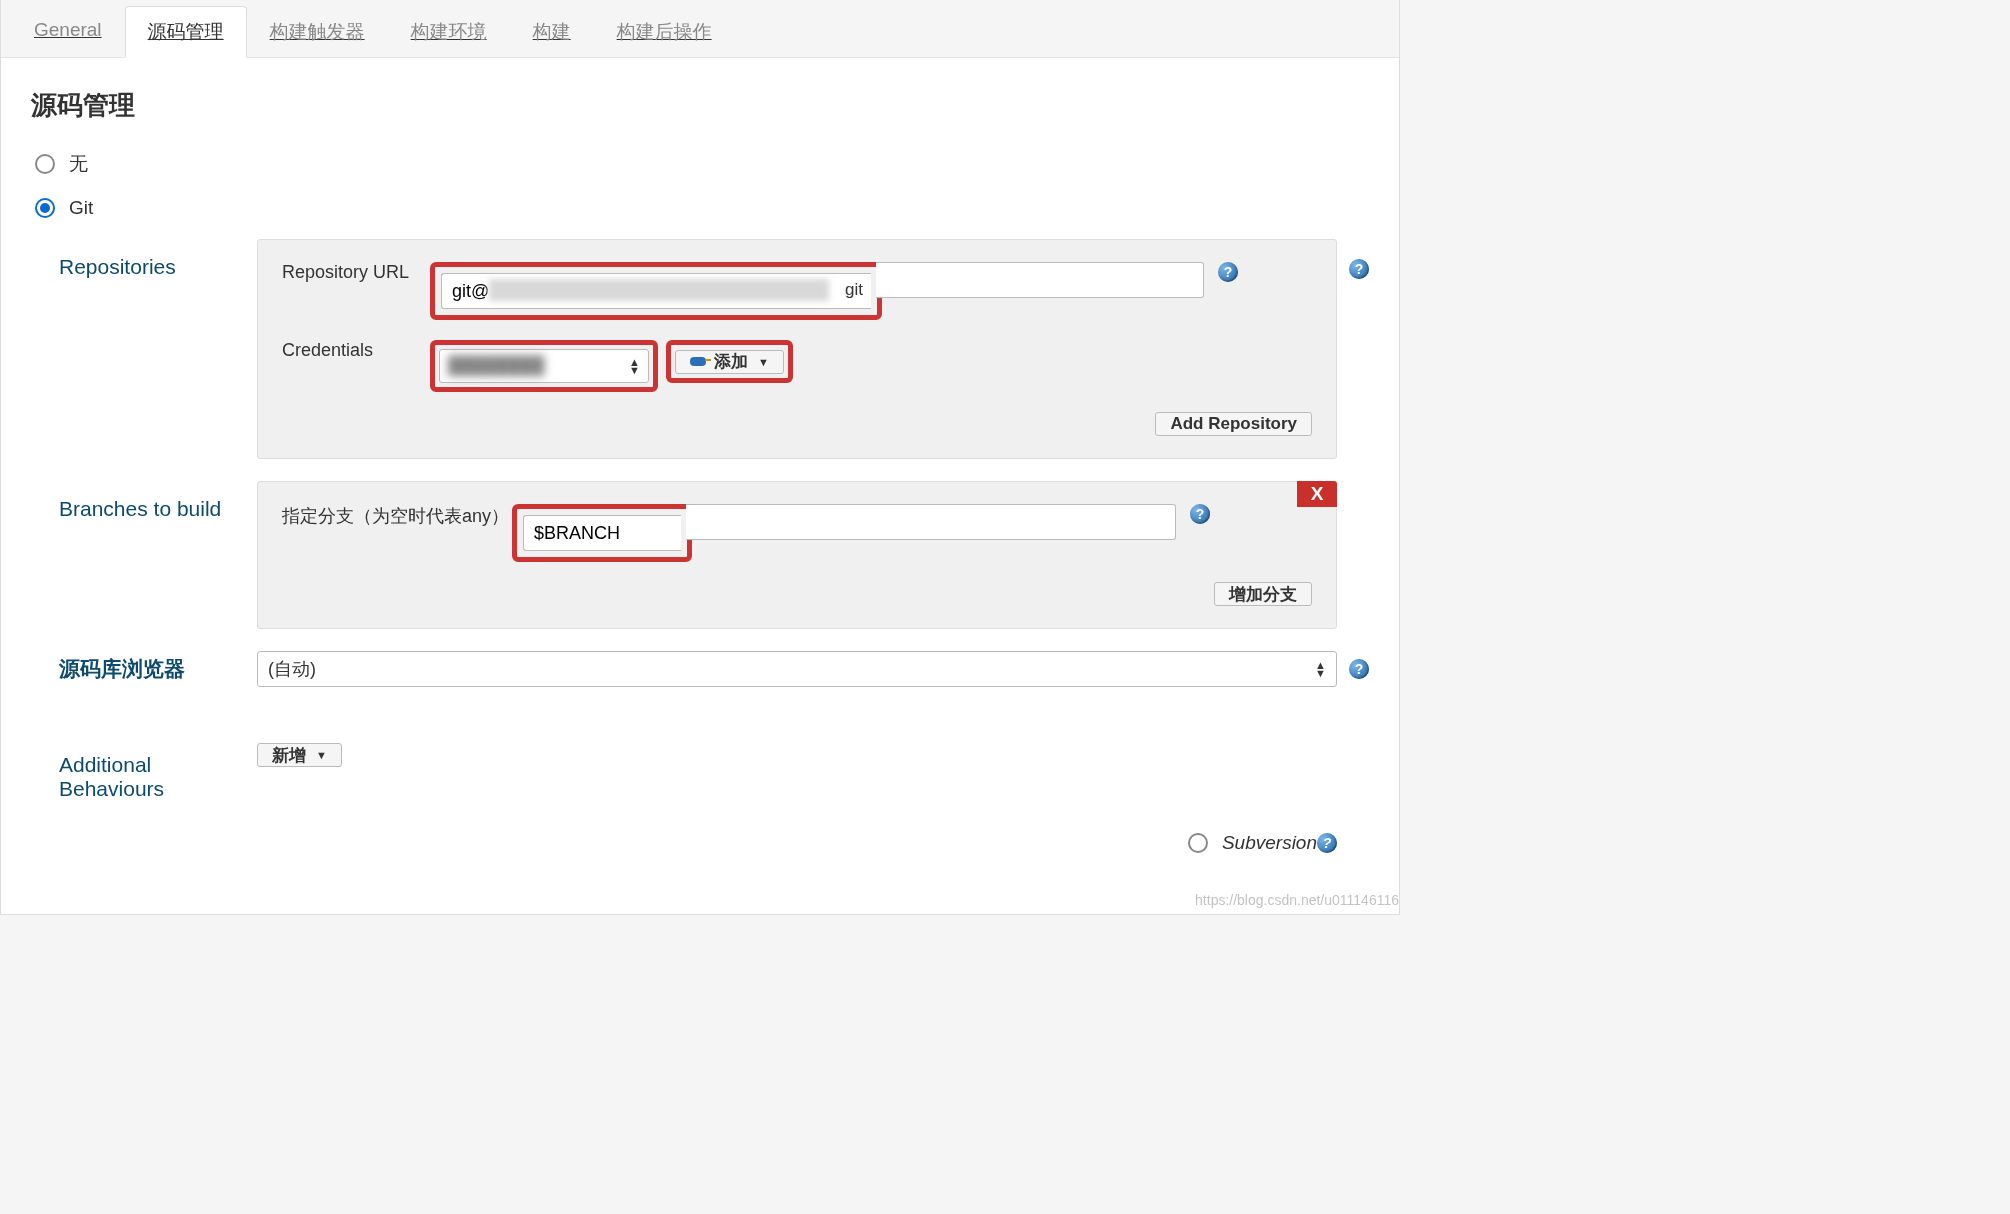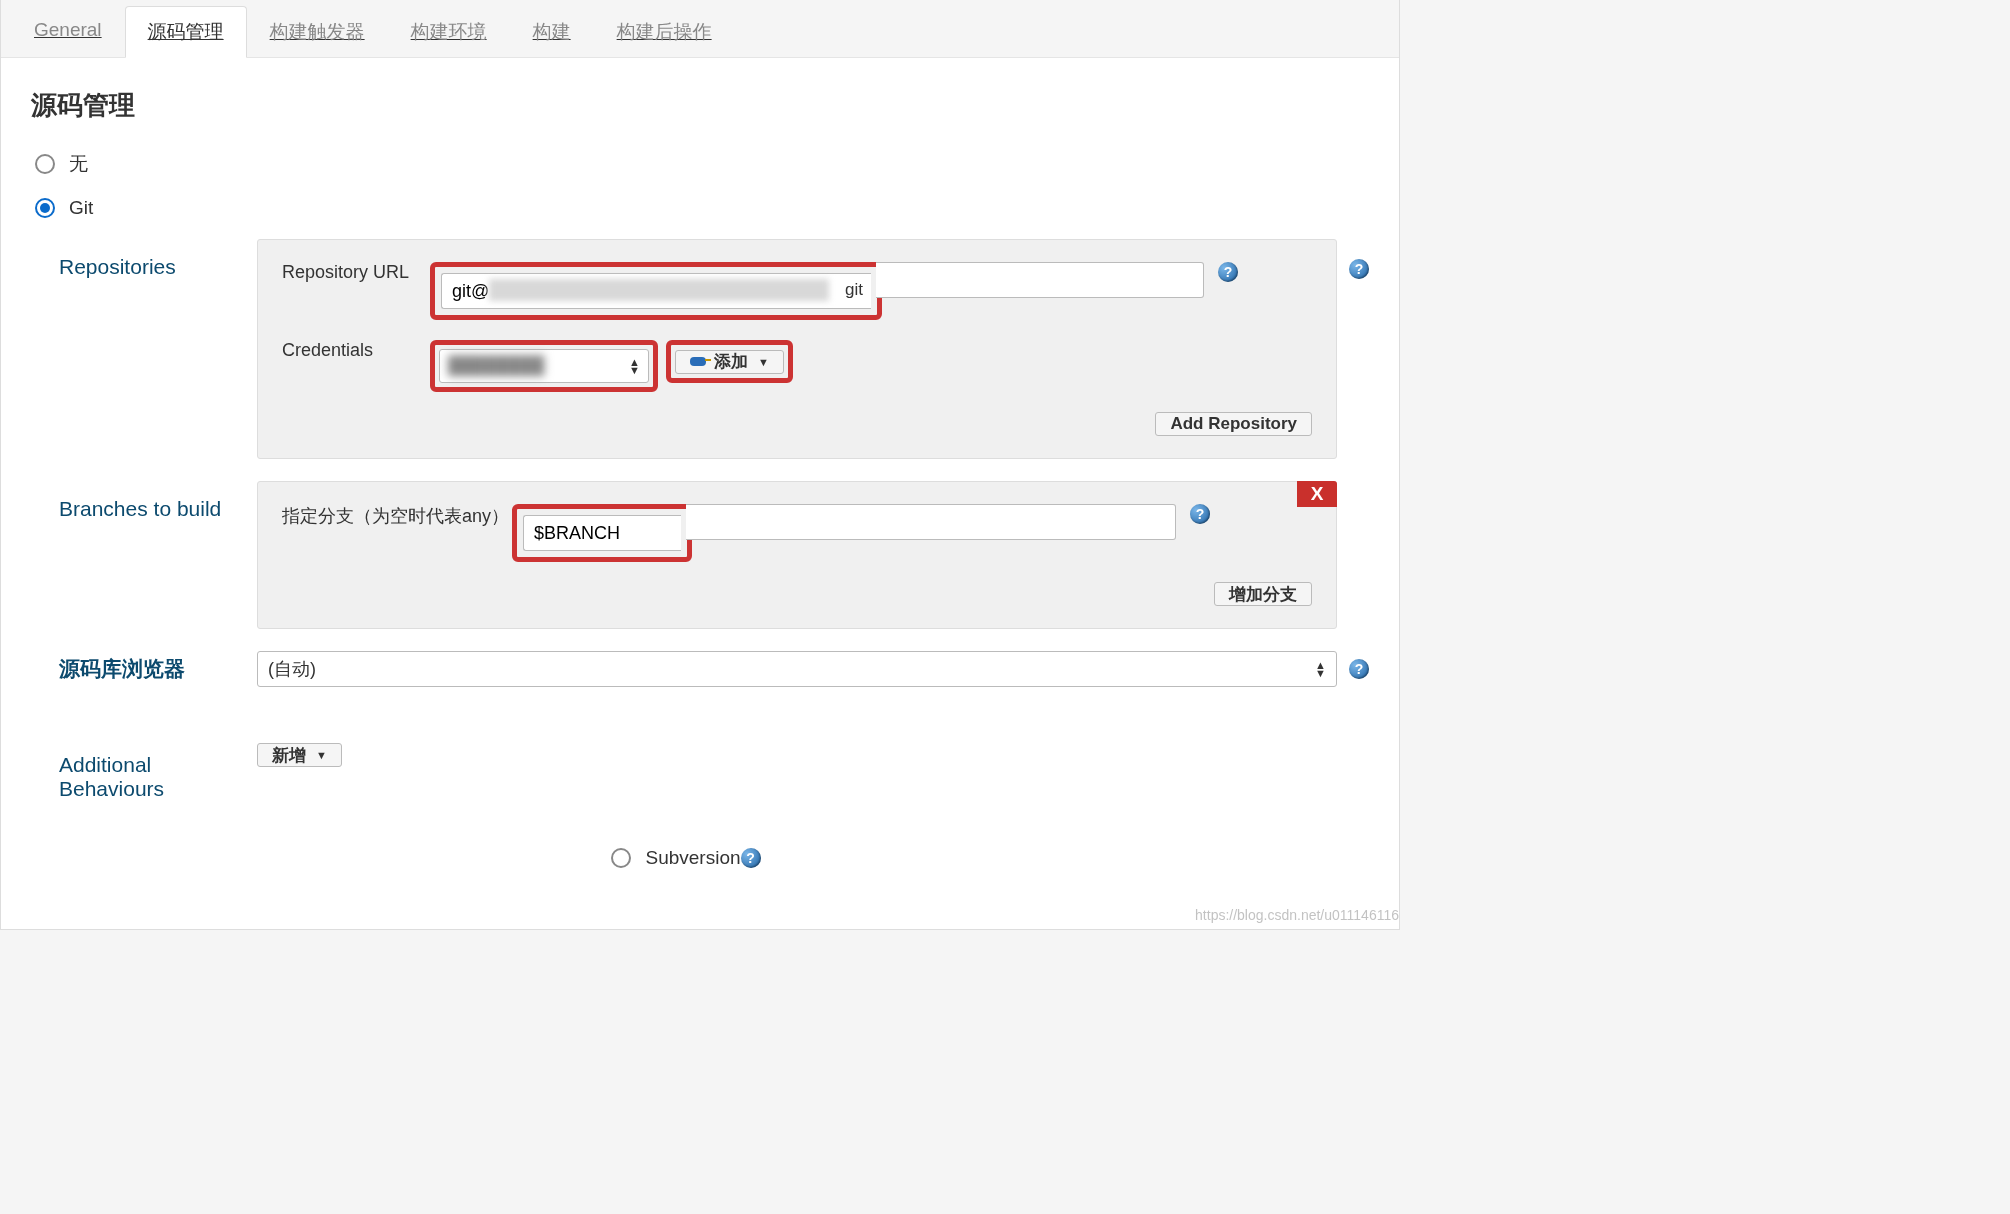--- a/index.html
+++ b/index.html
@@ -329,21 +329,21 @@
     </div>
 
     <div class="config-row" style="align-items:center;">
       <div class="config-label" style="padding-top:0;margin-top:44px;">Additional Behaviours</div>
       <div class="btn">
         <span>新增</span>
         <span class="tri">▼</span>
       </div>
     </div>
 
-    <div class="radio-row" style="margin-top:46px;justify-content:center;margin-left:4px;margin-right:0;">
+    <div class="radio-row" style="margin-top:31px;justify-content:flex-end;margin-left:4px;margin-right:0;font-style:italic;">
       <div style="display:flex;align-items:center;">
         <span class="radio"></span>
         <span>Subversion</span>
       </div>
       <span class="help" style="margin-right:32px;">?</span>
     </div>
 
   </div>
 
   <div class="watermark">https://blog.csdn.net/u011146116</div>

